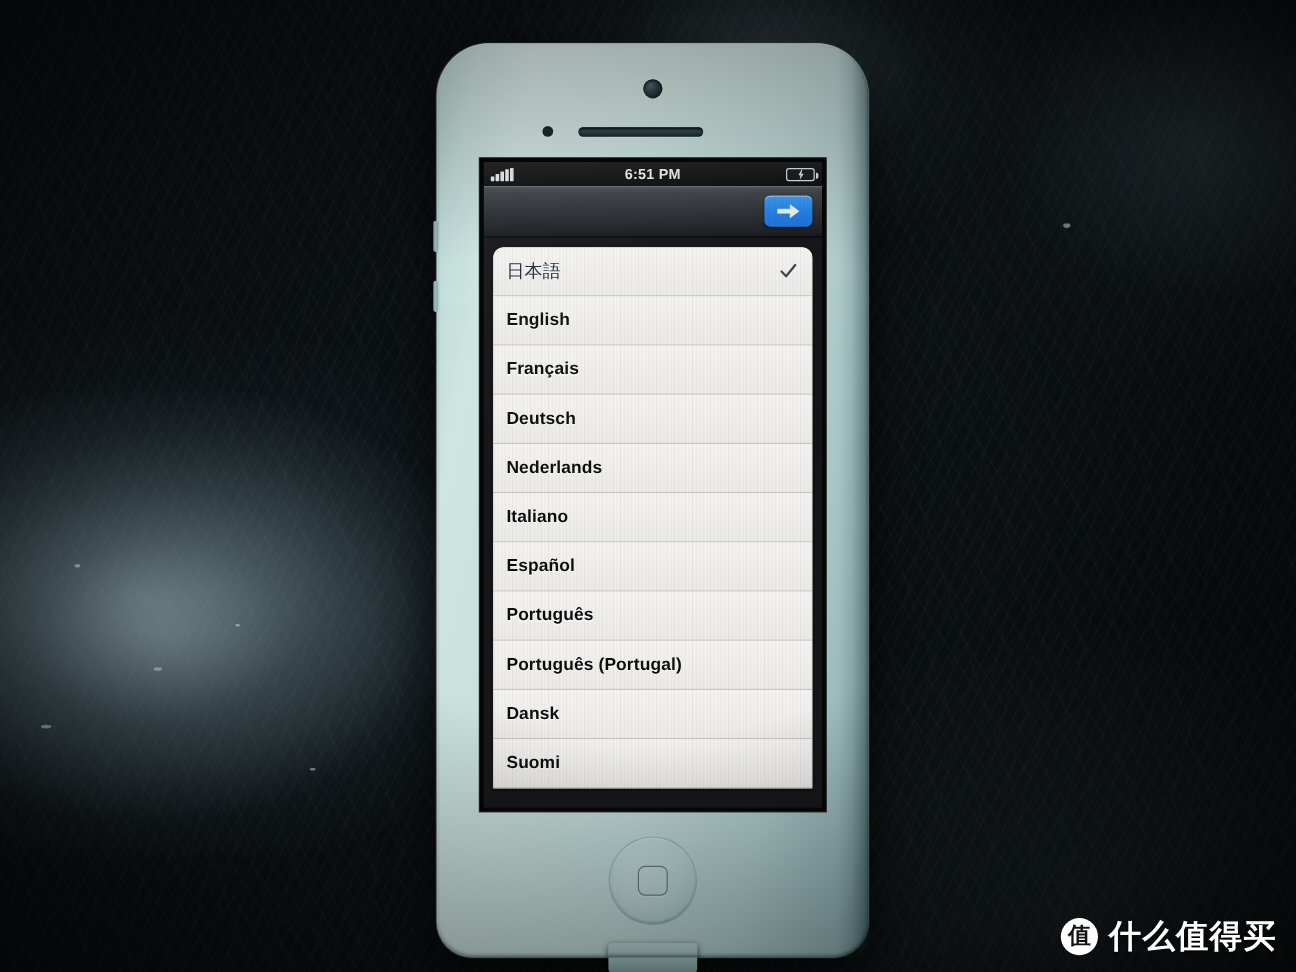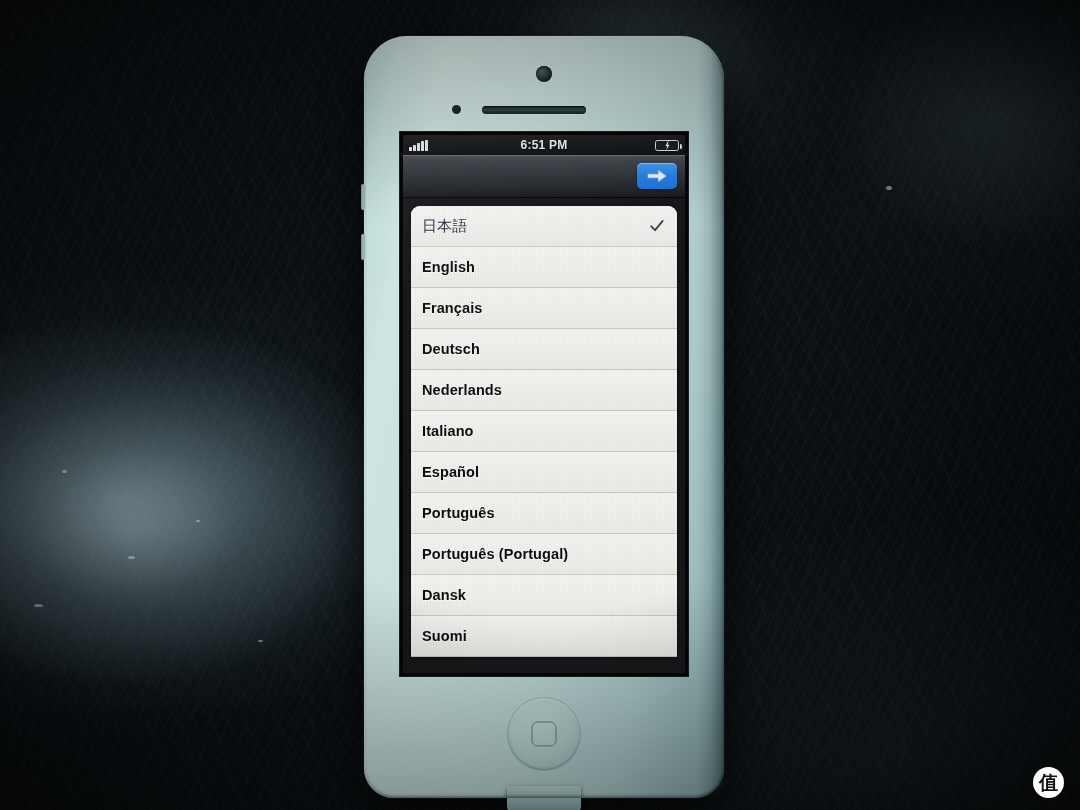--- a/index.html
+++ b/index.html
@@ -523,15 +523,16 @@
       
     </div>
 
     <div class="phone-edge"></div>
   </div>
 
   <div class="bg-vignette"></div>
 
   <div id="watermark">
     <div class="wm-badge">值</div>
+    <div class="wm-text">什么值得买</div>
   </div>
 
 </div>
 
 </body></html>

